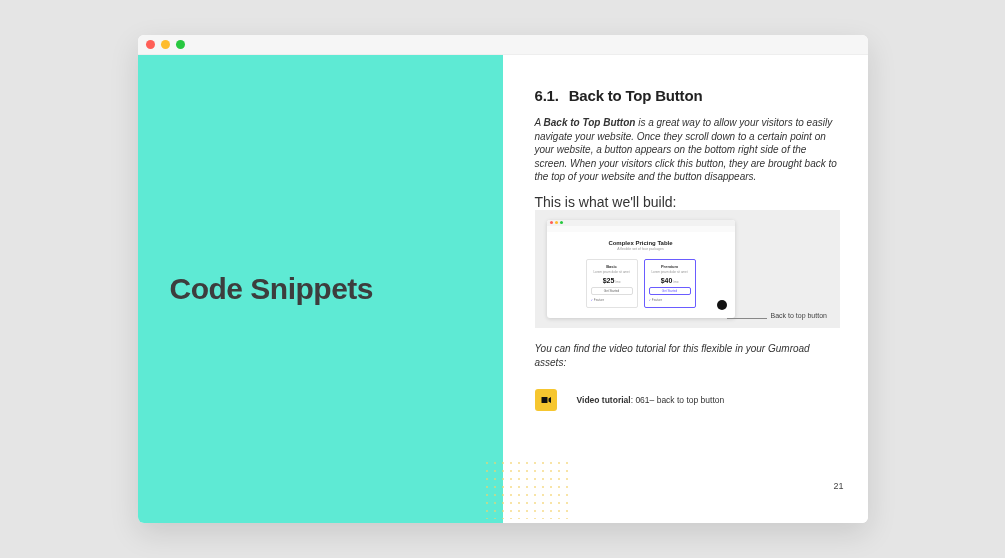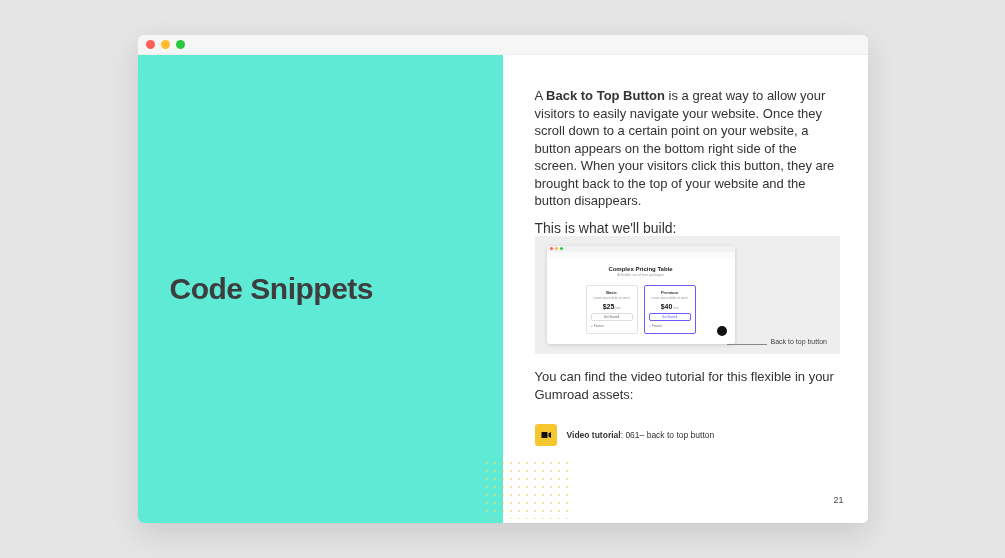--- a/index.html
+++ b/index.html
@@ -69,24 +69,25 @@
   .section-heading {
     font-size: 15px;
     font-weight: 700;
     color: #222;
     margin-bottom: 12px;
     font-family: "Arial Narrow", Arial, sans-serif;
     letter-spacing: -0.2px;
   }
   .section-number { margin-right: 10px; }
   .para {
-    font-size: 13px;
+    font-size: 10px;
     line-height: 1.35;
     color: #333;
     margin-bottom: 10px;
+    font-style: italic;
   }
   .para strong { font-weight: 700; }
   .small-label {
     font-size: 14px;
     color: #333;
     margin-bottom: 0;
   }
   
   .preview-wrap {
     background: #eeeeee;
@@ -199,35 +200,35 @@
     top: 102px;
     left: 236px;
     font-size:7px;
     color:#444;
     white-space:nowrap;
   }
   
   .res-row{
     display:flex;
     align-items:center;
-    gap:10px;
+    gap:20px;
     margin-top:10px;
   }
   .res-icon{
     width:22px;height:22px;
     background:#f6c62f;
     border-radius:3px;
     display:flex;align-items:center;justify-content:center;
     flex-shrink:0;
   }
   .res-text{ font-size:8.5px; color:#333; }
   .res-text strong{ font-weight:700; }
   .page-num{
     position:absolute;
-    bottom:18px;
+    bottom:32px;
     right:24px;
     font-size:9px;
     color:#444;
     margin-left:40px;
   }
   
   .dot-pattern{
     position:absolute;
     left: -20px;
     bottom: 4px;
@@ -247,20 +248,23 @@
     <div class="dot red"></div>
     <div class="dot yellow"></div>
     <div class="dot green"></div>
   </div>
   <div class="content">
     <div class="left-page">
       <div class="left-title">Code Snippets</div>
     </div>
     <div class="right-page">
       <div class="dot-pattern"></div>
+      <h2 class="section-heading">
+        <span class="section-number">6.1.</span><span>Back to Top Button</span>
+      </h2>
       <p class="para">
         <span>A </span><strong>Back to Top Button</strong><span> is a great way to allow your visitors to easily navigate your website. Once they scroll down to a certain point on your website, a button appears on the bottom right side of the screen. When your visitors click this button, they are brought back to the top of your website and the button disappears.</span>
       </p>
       <div class="small-label">This is what we'll build:</div>
 
       <div class="preview-wrap">
         <div class="browser-mock">
           <div class="mock-tabs">
             <div class="mdot r"></div>
             <div class="mdot y"></div>

